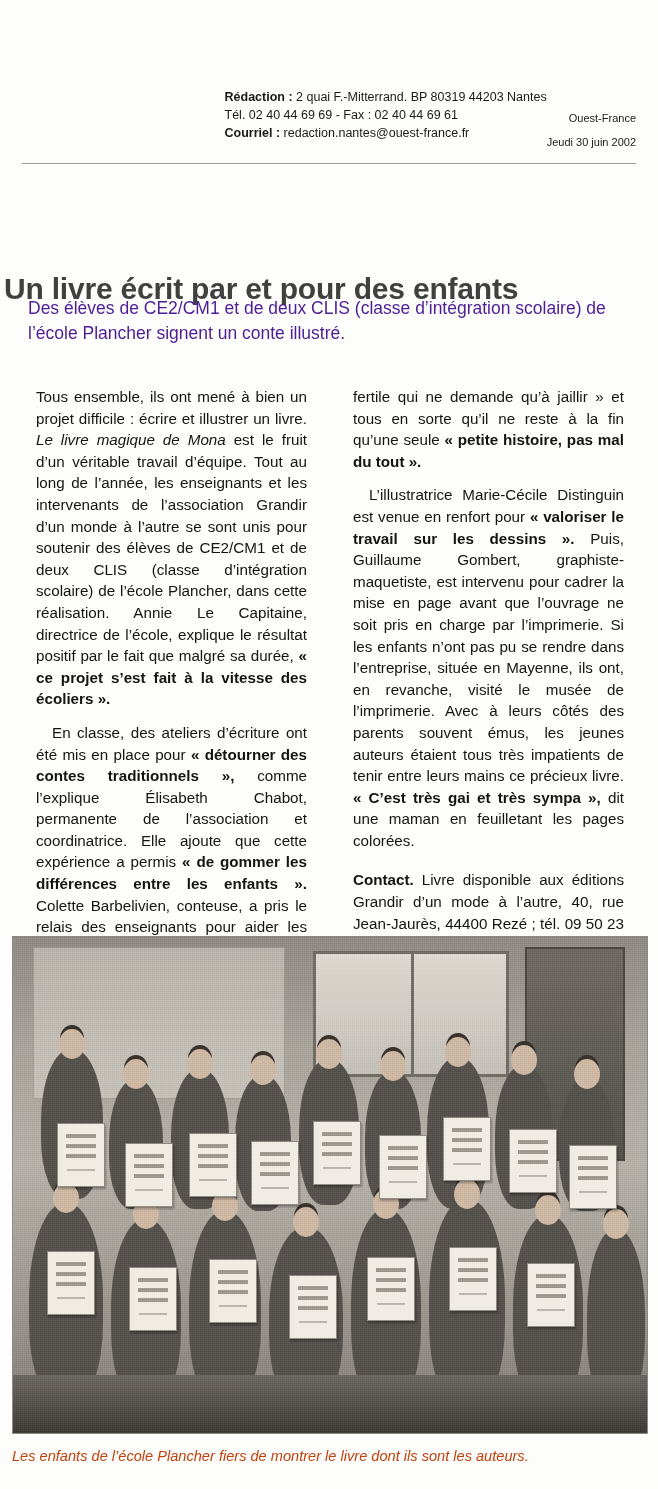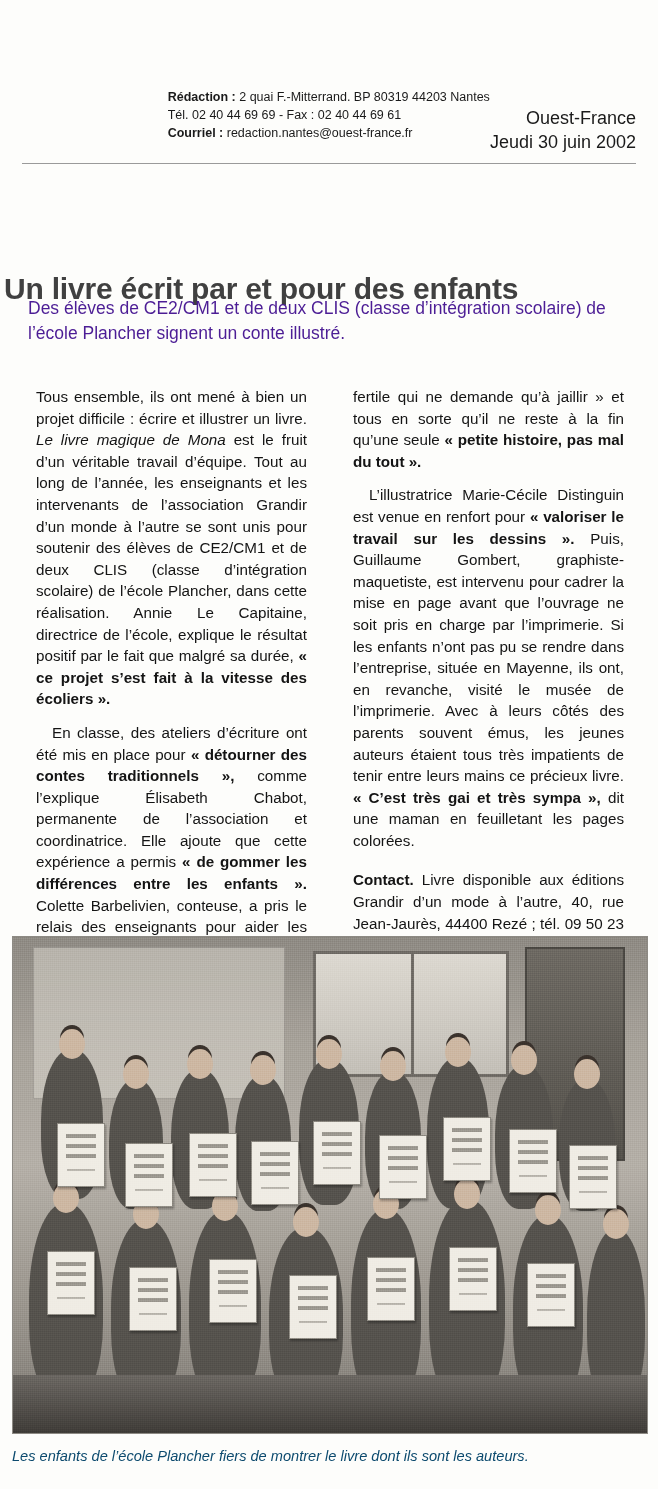--- a/index.html
+++ b/index.html
@@ -35,21 +35,21 @@
   .masthead-left {
     font-size: 12.5px;
     line-height: 18px;
     color: #1a1a1a;
   }
   .masthead-left .lbl {
     font-weight: bold;
   }
   .masthead-right {
     text-align: right;
-    font-size: 18px;
+    font-size: 11px;
     line-height: 24px;
     color: #1a1a1a;
     padding-top: 18px;
   }
   .rule {
     position: absolute;
     left: 22px;
     top: 163px;
     width: 614px;
     height: 1px;
@@ -211,21 +211,21 @@
     pointer-events: none;
   }
 
   .caption {
     position: absolute;
     left: 12px;
     top: 1446px;
     width: 634px;
     font-size: 14.6px;
     font-style: italic;
-    color: #0c4a6e;
+    color: #c2410c;
     line-height: 20px;
   }
 
   
   .ghost {
     position: absolute;
     color: rgba(90,90,90,0.30);
     font-size: 11px;
     letter-spacing: 0.4px;
     pointer-events: none;

